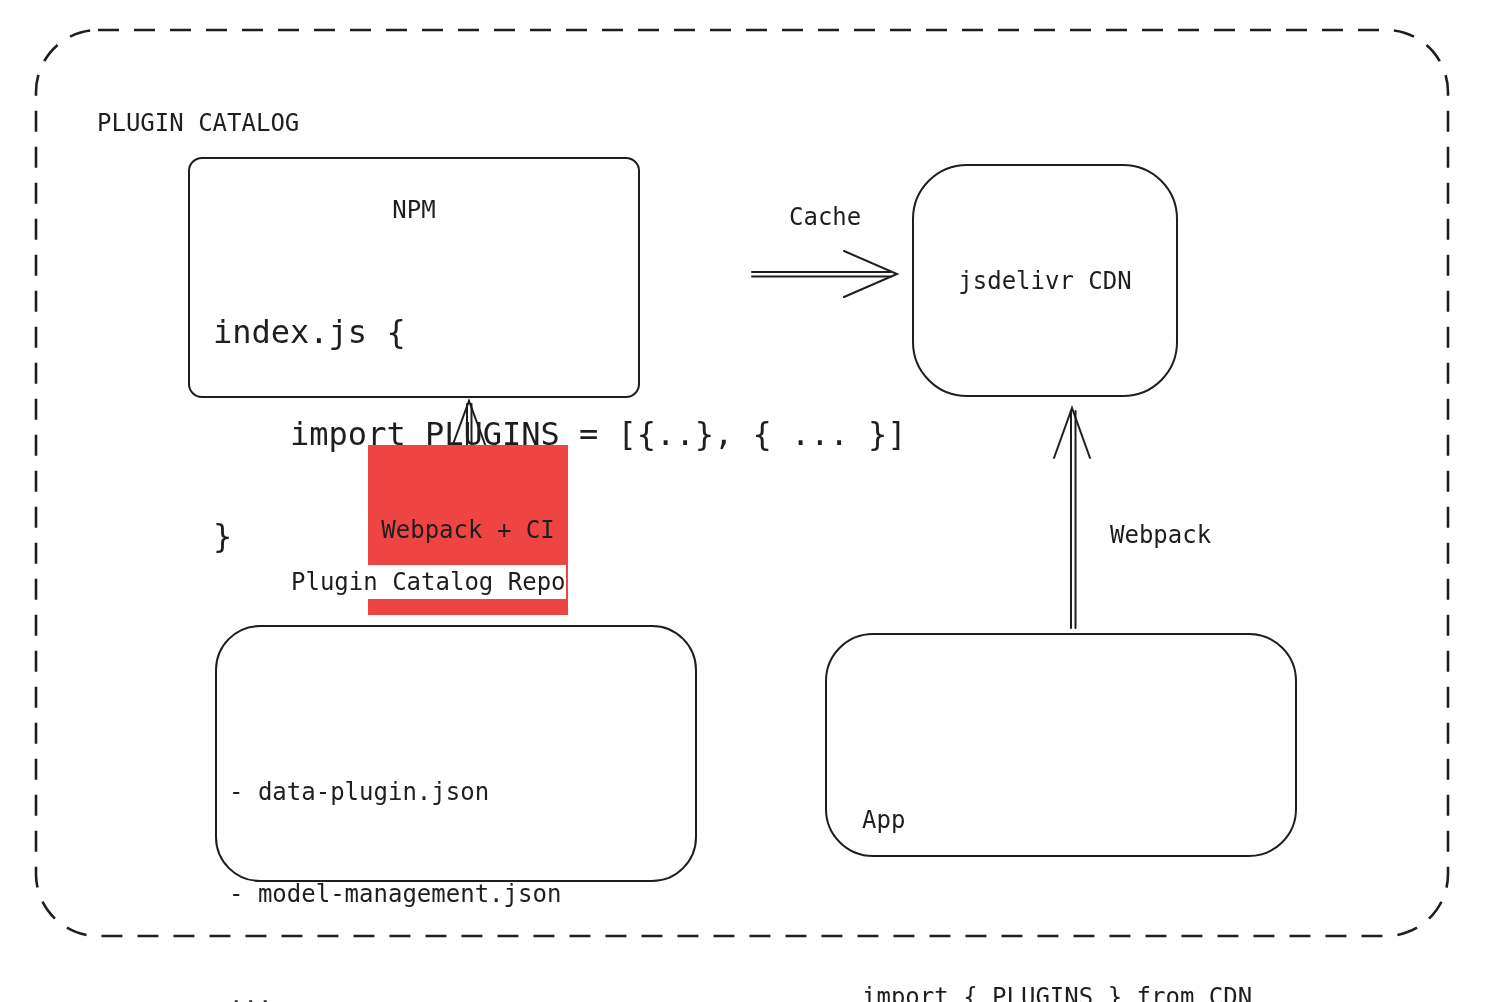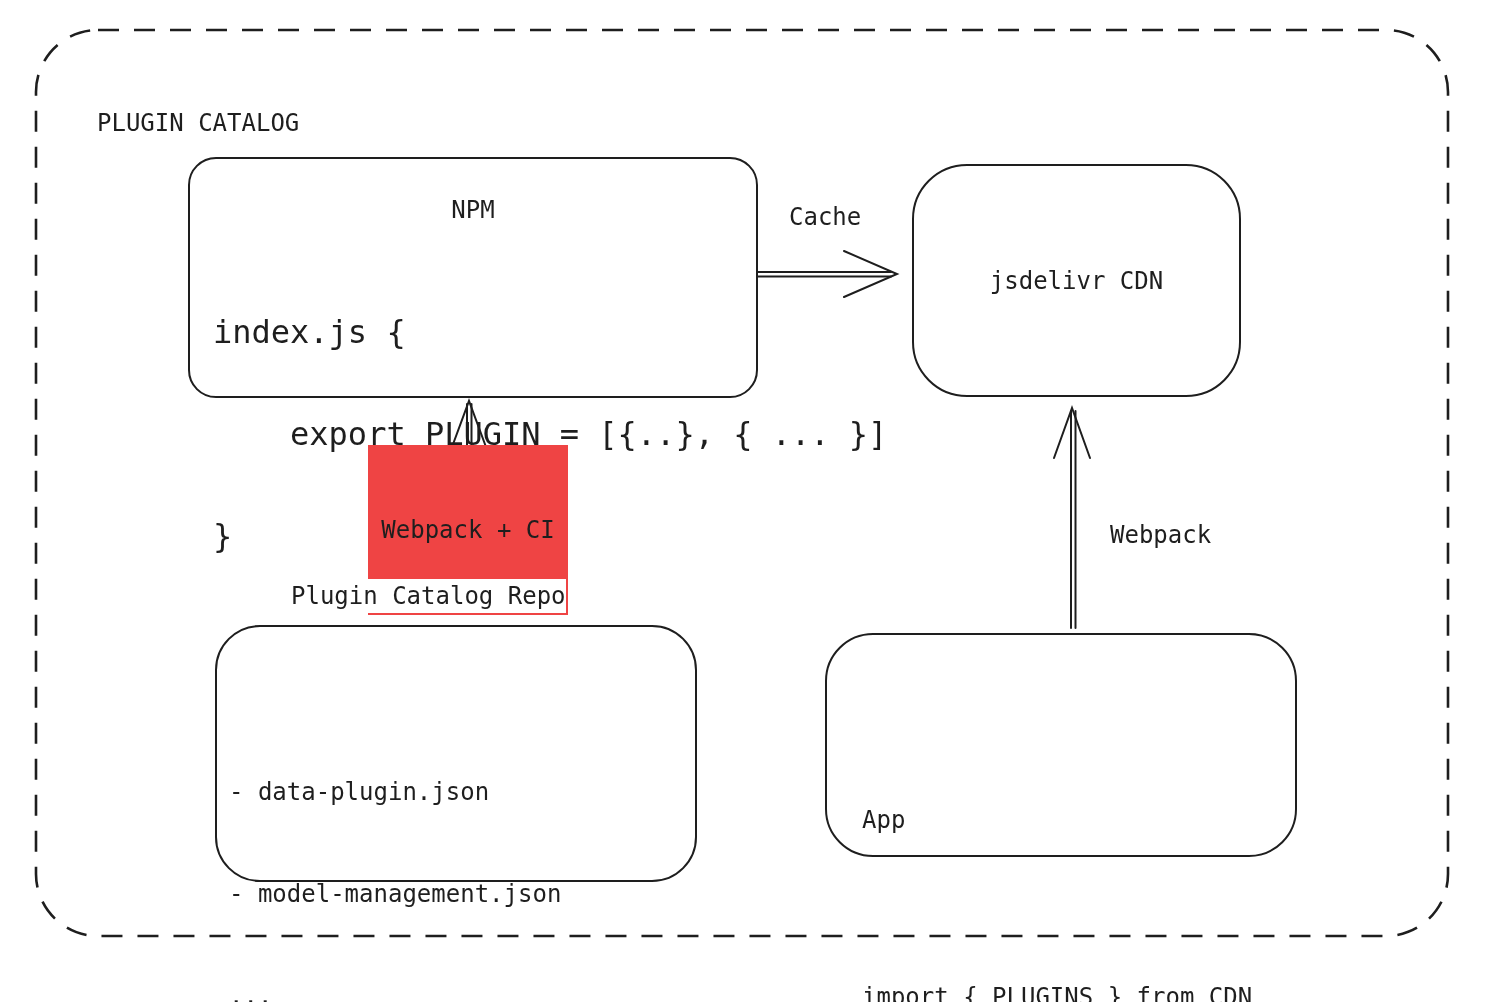--- a/index.html
+++ b/index.html
@@ -37,23 +37,23 @@
     top: 80px;
     font-size: 24px;
     line-height: 30px;
     z-index: 2;
     white-space: pre;
     margin-top: 28px;
   }
   .npm-box {
     left: 188px;
     top: 157px;
-    width: 570px;
+    width: 452px;
     height: 241px;
-    border-radius: 28px;
+    border-radius: 14px;
     padding-left: 19px;
   }
   .npm-title {
     position: absolute;
     left: 0;
     top: 36px;
     width: 100%;
     text-align: center;
     font-size: 24px;
     line-height: 30px;
@@ -62,21 +62,21 @@
     position: absolute;
     left: 23px;
     top: 88px;
     font-size: 32px;
     line-height: 34px;
     white-space: pre;
   }
   .cdn-box {
     left: 912px;
     top: 164px;
-    width: 329px;
+    width: 266px;
     height: 233px;
     border-radius: 55px;
     display: flex;
     align-items: center;
     justify-content: center;
   }
   .cdn-title {
     font-size: 24px;
     line-height: 30px;
     white-space: pre;
@@ -129,21 +129,21 @@
   }
   .build-label {
     left: 368px;
     top: 445px;
     width: 200px;
     text-align: center;
     background: #ef4444;
   }
   .repo-label {
     left: 291px;
-    top: 579px;
+    top: 565px;
     background: #ffffff;
     text-align: center;
   }
 </style>
 </head>
 <body>
 
 <div class="canvas">
 
   <svg class="overlay" viewBox="0 0 1506 1002" xmlns="http://www.w3.org/2000/svg">
@@ -168,21 +168,21 @@
       <path d="M1054 458 L1072 408 L1090 458"></path>
     </g>
   </svg>
 
   <div class="frame-title">PLUGIN CATALOG</div>
 
   <div class="node npm-box">
     <div class="npm-title">NPM</div>
     <div class="npm-code">
       <div>index.js {</div>
-      <div>    export PLUGIN = [{..}, { ... }]</div>
+      <div>    import PLUGINS = [{..}, { ... }]</div>
       <div>}</div>
     </div>
   </div>
 
   <div class="node cdn-box">
     <div class="cdn-title">jsdelivr CDN</div>
   </div>
 
   <div class="node repo-box">
     <div class="repo-items">

